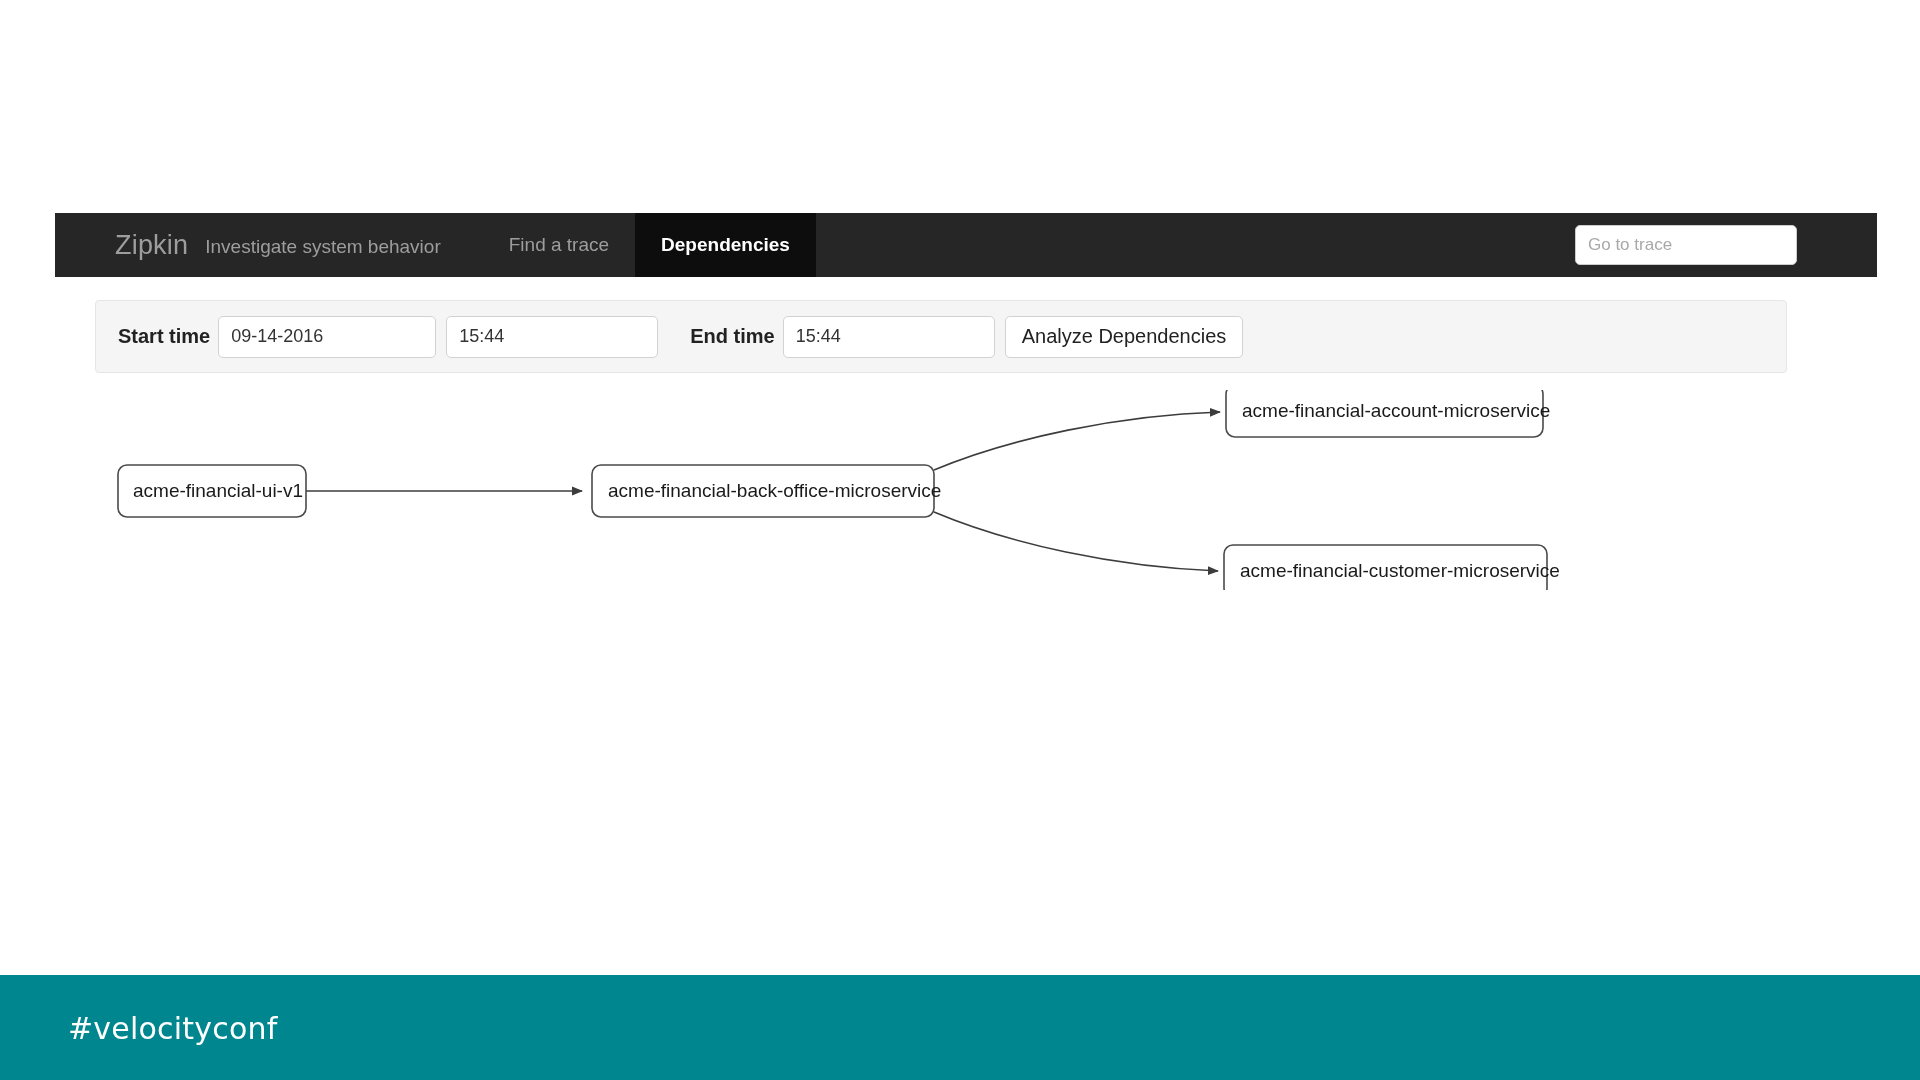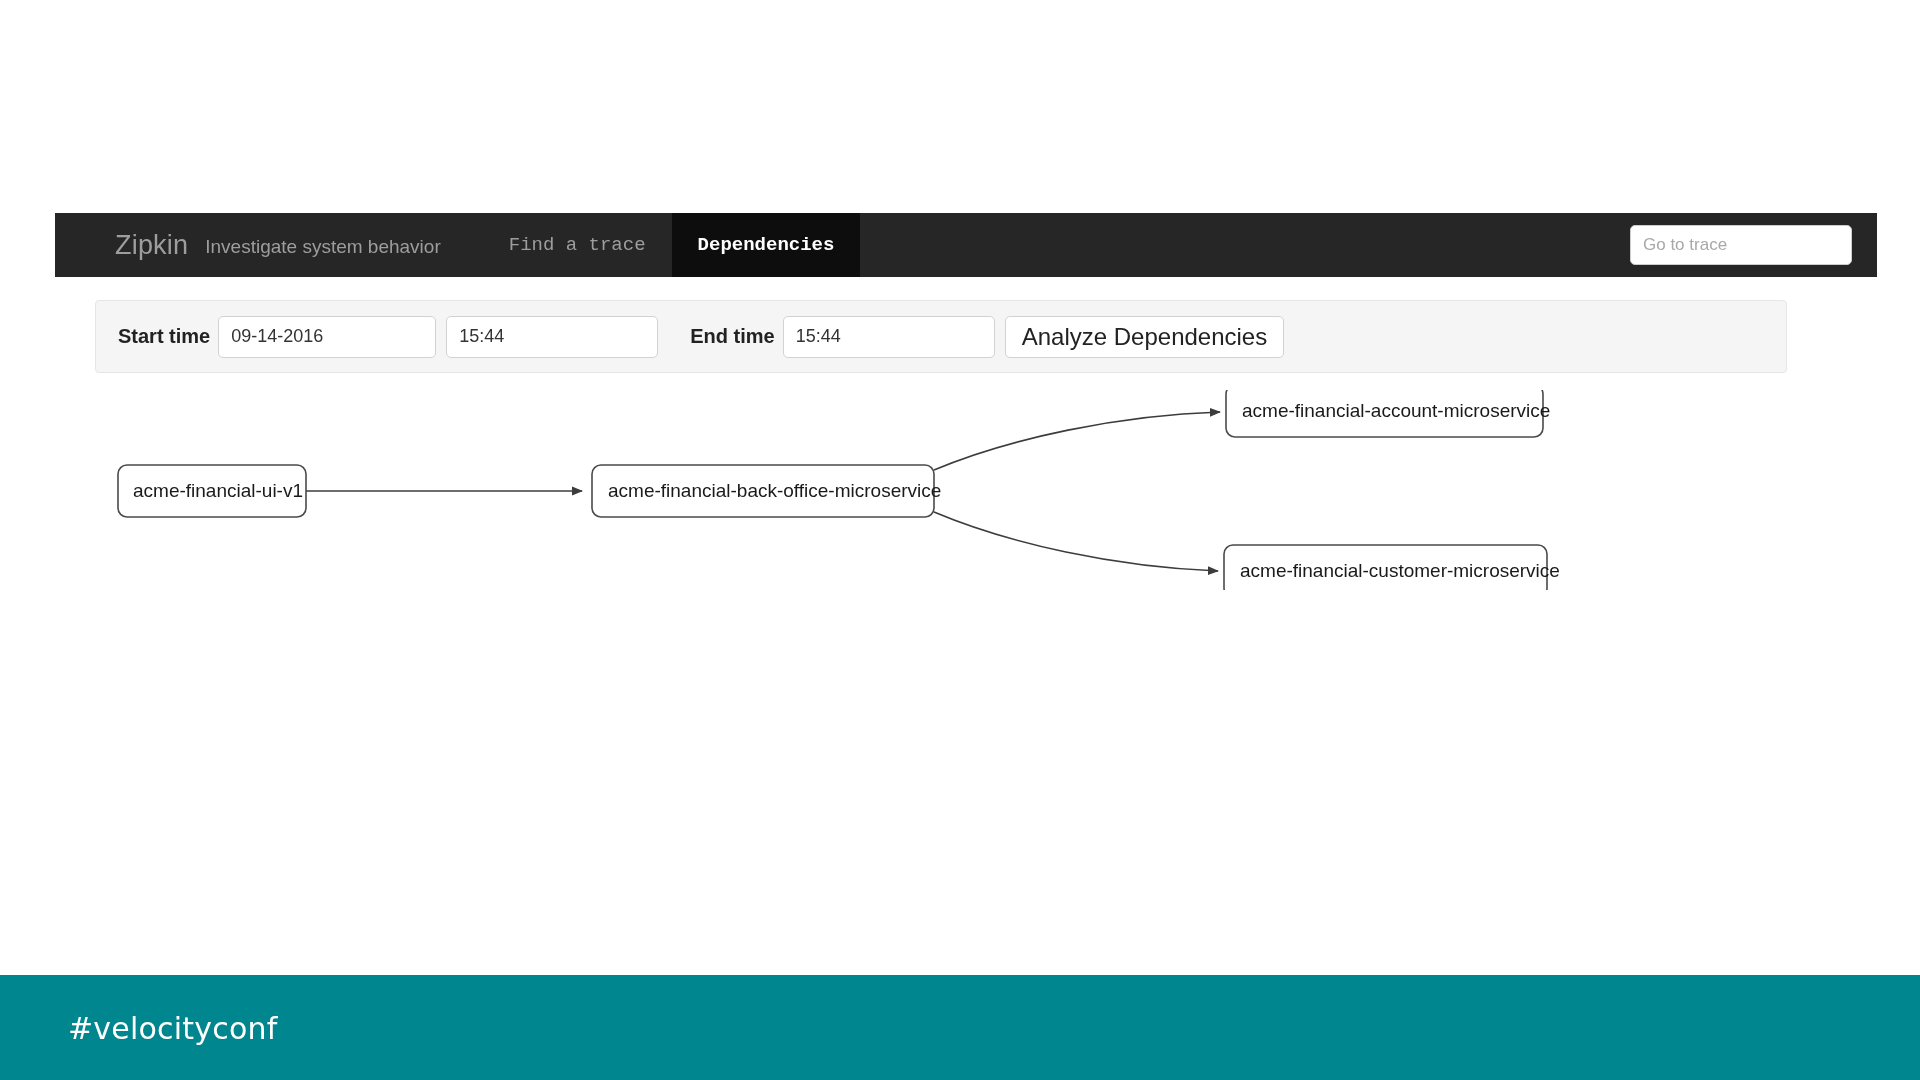--- a/index.html
+++ b/index.html
@@ -53,32 +53,31 @@
     margin-left: 42px;
   }
   .nav-link {
     display: flex;
     align-items: center;
     padding: 0 26px;
     color: #9d9d9d;
     font-size: 19px;
     text-decoration: none;
     white-space: nowrap;
-    font-family: Liberation Mono, monospace;
   }
   .nav-link.active {
     background: #0d0d0d;
     color: #ffffff;
     font-weight: 700;
   }
   .nav-right {
     margin-left: auto;
     display: flex;
     align-items: center;
-    padding-right: 25px;
+    padding-right: 80px;
   }
   .trace-input {
     width: 222px;
     height: 40px;
     box-sizing: border-box;
     border: 1px solid #cccccc;
     border-radius: 5px;
     background: #ffffff;
     padding: 0 12px;
     font-family: "Liberation Sans", sans-serif;
@@ -127,21 +126,21 @@
   .field.date { width: 218px; }
   .field.time { width: 212px; }
   .analyze-btn {
     height: 42px;
     box-sizing: border-box;
     background: #ffffff;
     border: 1px solid #d2d2d2;
     border-radius: 5px;
     padding: 0 16px;
     font-family: "Liberation Sans", sans-serif;
-    font-size: 24px;
+    font-size: 20px;
     color: #222222;
     cursor: pointer;
     white-space: nowrap;
   }
 
   
   .graph {
     position: absolute;
     left: 0;
     top: 390px;

